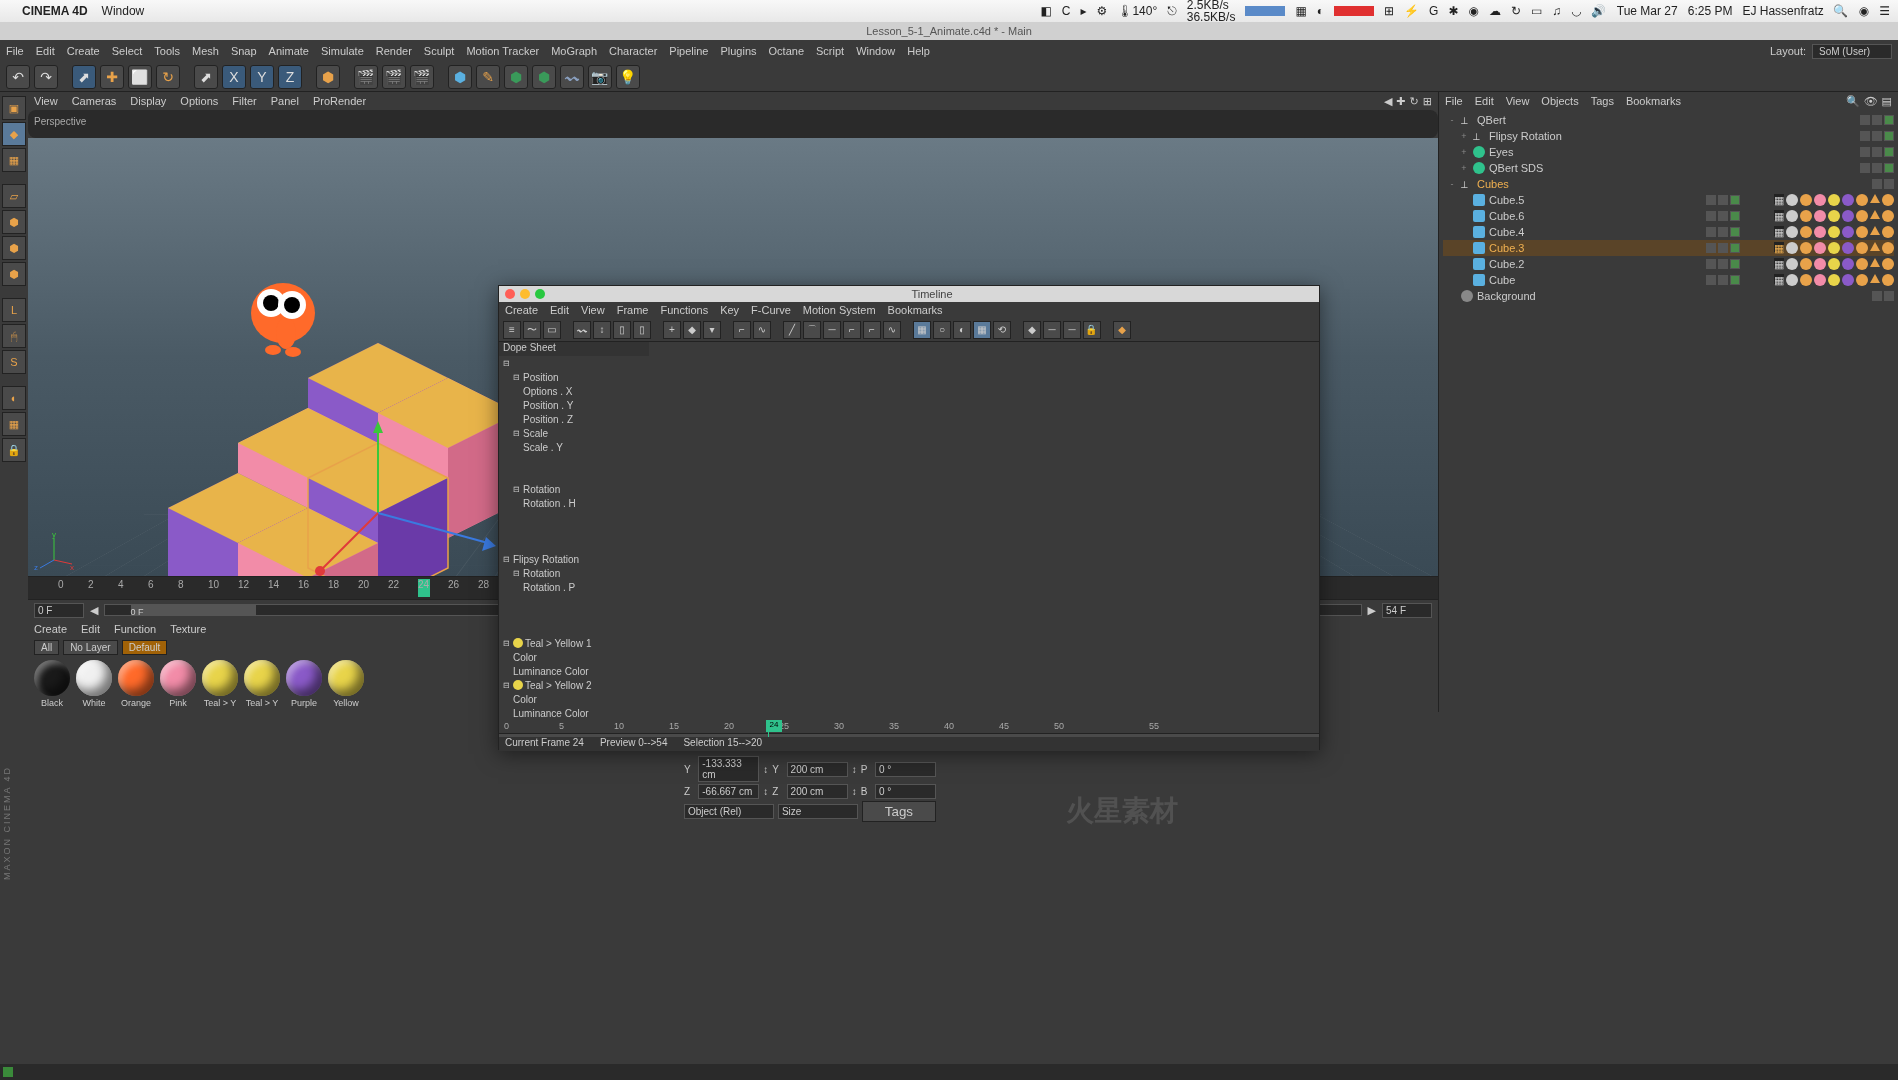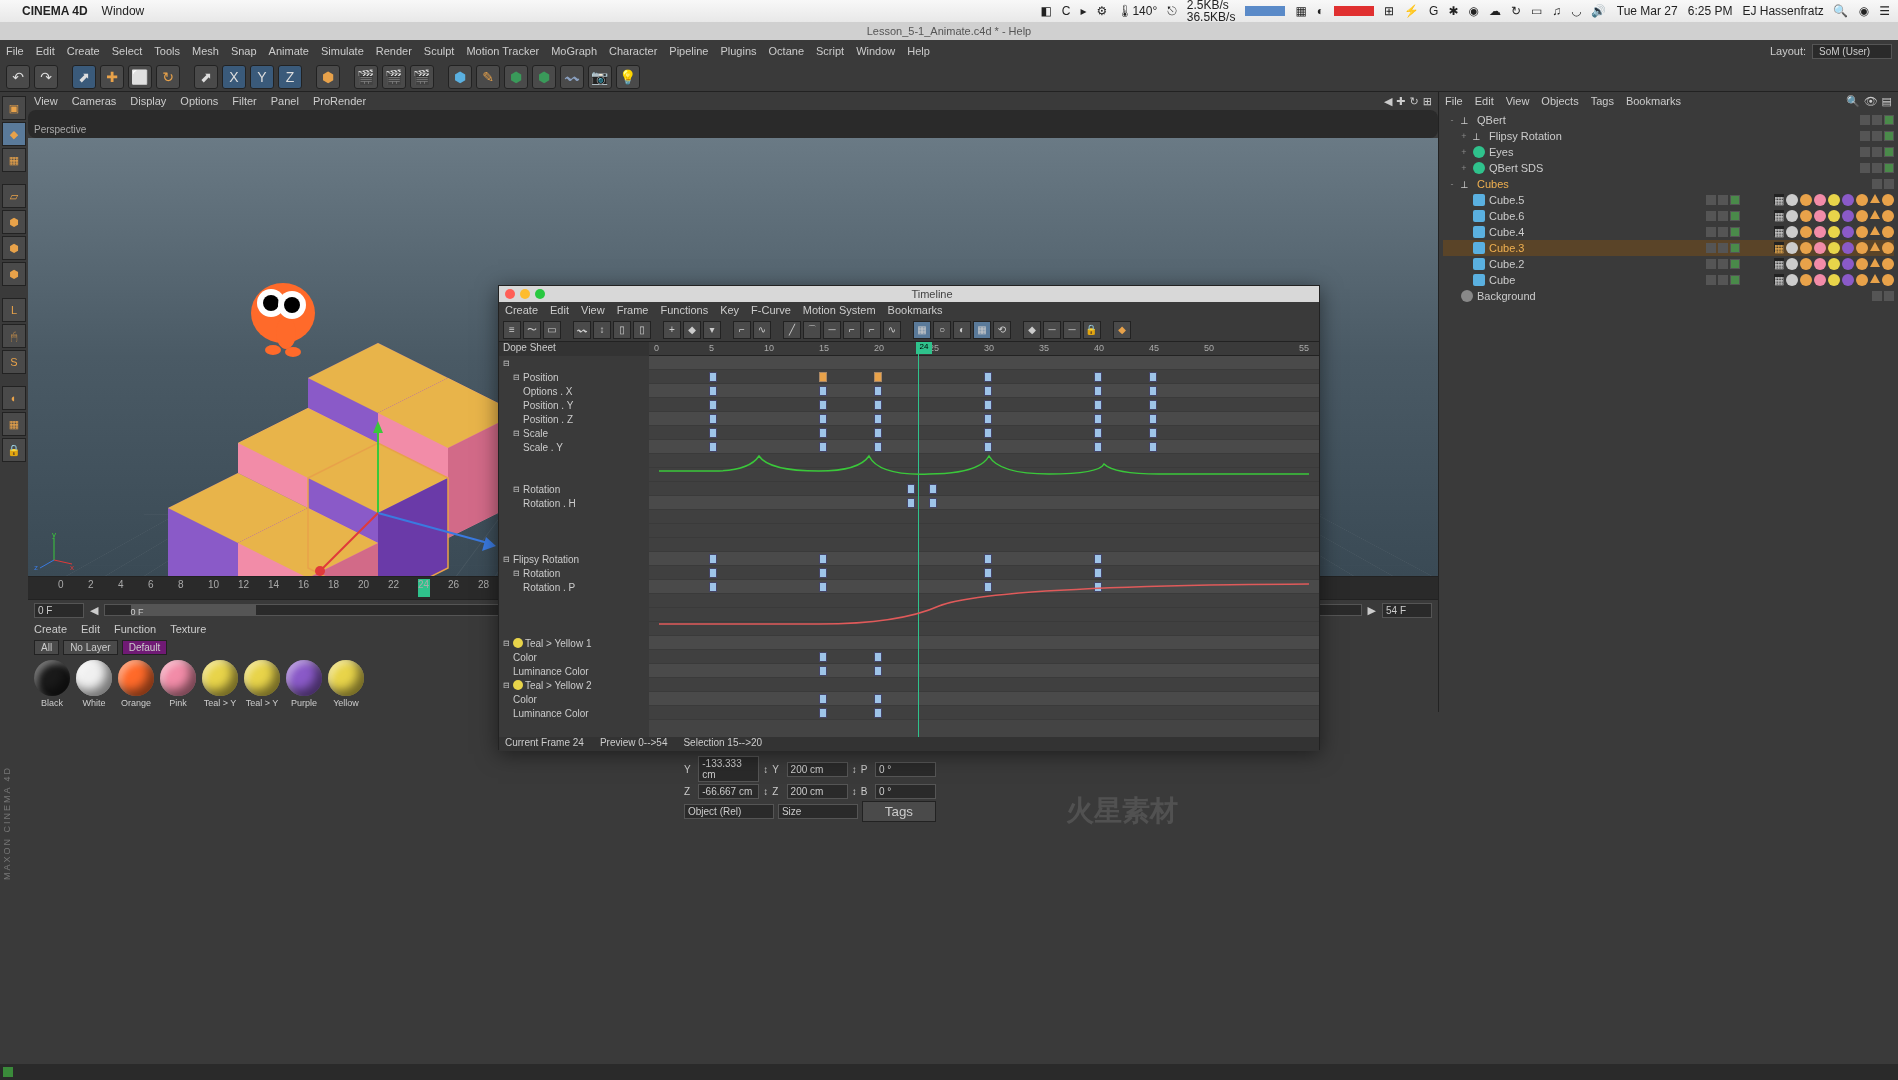--- a/index.html
+++ b/index.html
@@ -31,21 +31,21 @@
 
 
 .left-iconbar { width: 28px; background: #3a3a3a; display: flex; flex-direction: column; gap: 2px; padding-top: 4px; }
 .lib-btn { width: 24px; height: 24px; background: #4a4a4a; border: 1px solid #222; margin: 0 2px; display:flex;align-items:center;justify-content:center;font-size:11px;color:#e8a24a; }
 
 
 .viewport-area { flex: 1; display: flex; flex-direction: column; background: #3a3a3a; }
 .vp-menu { height: 18px; background: #3a3a3a; display: flex; align-items: center; padding: 0 6px; gap: 14px; font-size: 11px; color: #ccc; justify-content: space-between; }
 .vp-menu-left { display: flex; gap: 14px; }
 .vp-menu-right { display: flex; gap: 4px; }
-.vp-label { height: 28px; background: #2a2a2a; padding: 12px 6px; font-size: 10px; color: #aaa; line-height: 16px; border-radius: 8px; }
+.vp-label { height: 28px; background: #2a2a2a; padding: 4px 6px; font-size: 10px; color: #aaa; line-height: 16px; border-radius: 8px; }
 .viewport { flex: 1; background: linear-gradient(#6a7a85 0%, #4a5a65 50%, #3a4a55 100%); position: relative; overflow: hidden; }
 
 
 .grid-floor { position: absolute; bottom: 0; left: 0; right: 0; height: 55%; background: repeating-linear-gradient(90deg, transparent, transparent 38px, rgba(255,255,255,0.06) 38px, rgba(255,255,255,0.06) 39px), repeating-linear-gradient(0deg, transparent, transparent 24px, rgba(255,255,255,0.06) 24px, rgba(255,255,255,0.06) 25px); transform: perspective(800px) rotateX(65deg); transform-origin: bottom; }
 .cube-stack { position: absolute; left: 100px; top: 120px; width: 430px; height: 460px; }
 .cube-stack svg { position: absolute; overflow: visible; }
 .character { position: absolute; left: 210px; top: 130px; }
 
 
 .right-panel { width: 460px; background: #3a3a3a; border-left: 1px solid #222; display: flex; flex-direction: column; }
@@ -68,21 +68,21 @@
 .tl-tick { position: absolute; top: 2px; }
 .tl-marker { position: absolute; top: 2px; width: 12px; height: 18px; background: #2fc28c; }
 .frame-bar { height: 20px; background: #3a3a3a; display: flex; align-items: center; gap: 6px; padding: 0 6px; color:#ccc; font-size:11px;}
 .fb-input { background: #2a2a2a; border: 1px solid #555; color: #ccc; width: 50px; font-size: 10px; padding:1px 3px;}
 .fb-slider { flex: 1; height: 12px; background: #2a2a2a; border:1px solid #555; }
 
 
 .mat-menu { height: 18px; background: #3a3a3a; display: flex; align-items: center; padding: 0 6px; gap: 14px; font-size: 11px; color: #ccc; }
 .mat-row { height: 18px; background: #3a3a3a; display: flex; align-items: center; gap: 4px; padding: 0 6px; font-size: 10px; }
 .mat-btn { background: #4a4a4a; border:1px solid #222; padding:1px 6px; color:#ccc; }
-.mat-btn.act { background: #701a75; }
+.mat-btn.act { background: #a16207; }
 .mat-shelf { display: flex; gap: 6px; padding: 4px 6px; background: #3a3a3a; }
 .mat-item { display: flex; flex-direction: column; align-items: center; font-size: 9px; color: #ccc; }
 .mat-sphere { width: 36px; height: 36px; border-radius: 50%; margin-bottom: 2px; box-shadow: inset -6px -6px 10px rgba(0,0,0,0.5), inset 4px 4px 6px rgba(255,255,255,0.4); }
 
 
 .coords-panel { position: absolute; left: 680px; top: 755px; width: 260px; background: #3a3a3a; font-size: 10px; color: #ccc;}
 .coord-row { display: flex; gap: 4px; padding: 1px 4px; align-items:center; }
 .coord-lbl { width: 12px; }
 .coord-val { background: #2a2a2a; border: 1px solid #555; width: 70px; padding: 1px 3px; }
 .apply-btn { background: #4a4a4a; border:1px solid #222; padding: 2px 22px; color:#ccc;}
@@ -91,21 +91,21 @@
 .timeline-window { position: absolute; left: 498px; top: 285px; width: 822px; height: 465px; background: #3a3a3a; border: 1px solid #222; box-shadow: 0 4px 20px rgba(0,0,0,0.5); }
 .tlw-title { height: 16px; background: #d8d8d8; display: flex; align-items: center; gap: 6px; padding: 0 6px; font-size: 11px; color: #444; }
 .tlw-dots { display: flex; gap: 5px; }
 .tlw-dot { width: 10px; height: 10px; border-radius: 50%; }
 .tlw-dot.r { background: #ff5f57; } .tlw-dot.y { background: #febc2e; } .tlw-dot.g { background: #28c840; }
 .tlw-title-txt { flex: 1; text-align: center; }
 .tlw-menu { height: 16px; background: #3a3a3a; display: flex; align-items: center; gap: 12px; padding: 0 6px; font-size: 11px; color: #ccc; }
 .tlw-toolbar { height: 24px; background: #3a3a3a; display: flex; align-items: center; gap: 2px; padding: 0 4px; border-bottom:1px solid #222;}
 .tlw-tb { width: 18px; height: 18px; background: #4a4a4a; border:1px solid #222; display:flex;align-items:center;justify-content:center;font-size:10px;color:#ccc;}
 .tlw-tb.act { background: #5a7a9a; }
-.tlw-body { display: flex; height: 395px; }
+.tlw-body { display: flex; height: 395px; flex-direction: column; }
 .tlw-tree { width: 150px; background: #3a3a3a; font-size: 10px; color: #ccc; overflow: hidden; }
 .tlw-tree-hdr { height: 14px; padding: 0 4px; font-size: 10px; background:#333;}
 .tlt-row { display: flex; align-items: center; height: 14px; padding-left: 4px; gap: 2px; }
 .tlt-row .fld { width:8px;height:8px;font-size:8px; }
 .tlw-tracks { flex: 1; background: #444; position: relative; overflow: hidden; }
 .tlw-ruler { height: 14px; background: #3a3a3a; position: relative; font-size:9px;color:#aaa; border-bottom:1px solid #222; }
 .tlw-tick { position: absolute; top: 1px; }
 .tlw-playhead { position: absolute; top: 0; bottom: 0; width: 1px; background: #2fc28c; }
 .tlw-ph-head { position: absolute; top: 0; width: 16px; height: 12px; background: #2fc28c; font-size:8px;color:#000;text-align:center; }
 .track-row { height: 14px; position: relative; background: #4a4a4a; border-bottom:1px solid #3a3a3a; }
@@ -159,21 +159,21 @@
     <span>🔊</span>
     <span>Tue Mar 27</span>
     <span>6:25 PM</span>
     <span>EJ Hassenfratz</span>
     <span>🔍</span>
     <span>◉</span>
     <span>☰</span>
   </div>
 </div>
 
-<div class="titlebar">Lesson_5-1_Animate.c4d * - Help</div>
+<div class="titlebar">Lesson_5-1_Animate.c4d * - Main</div>
 
 <div class="main-menu">
   <div class="main-menu-left" id="main-menu-left">
       <span>File</span>
       <span>Edit</span>
       <span>Create</span>
       <span>Select</span>
       <span>Tools</span>
       <span>Mesh</span>
       <span>Snap</span>

